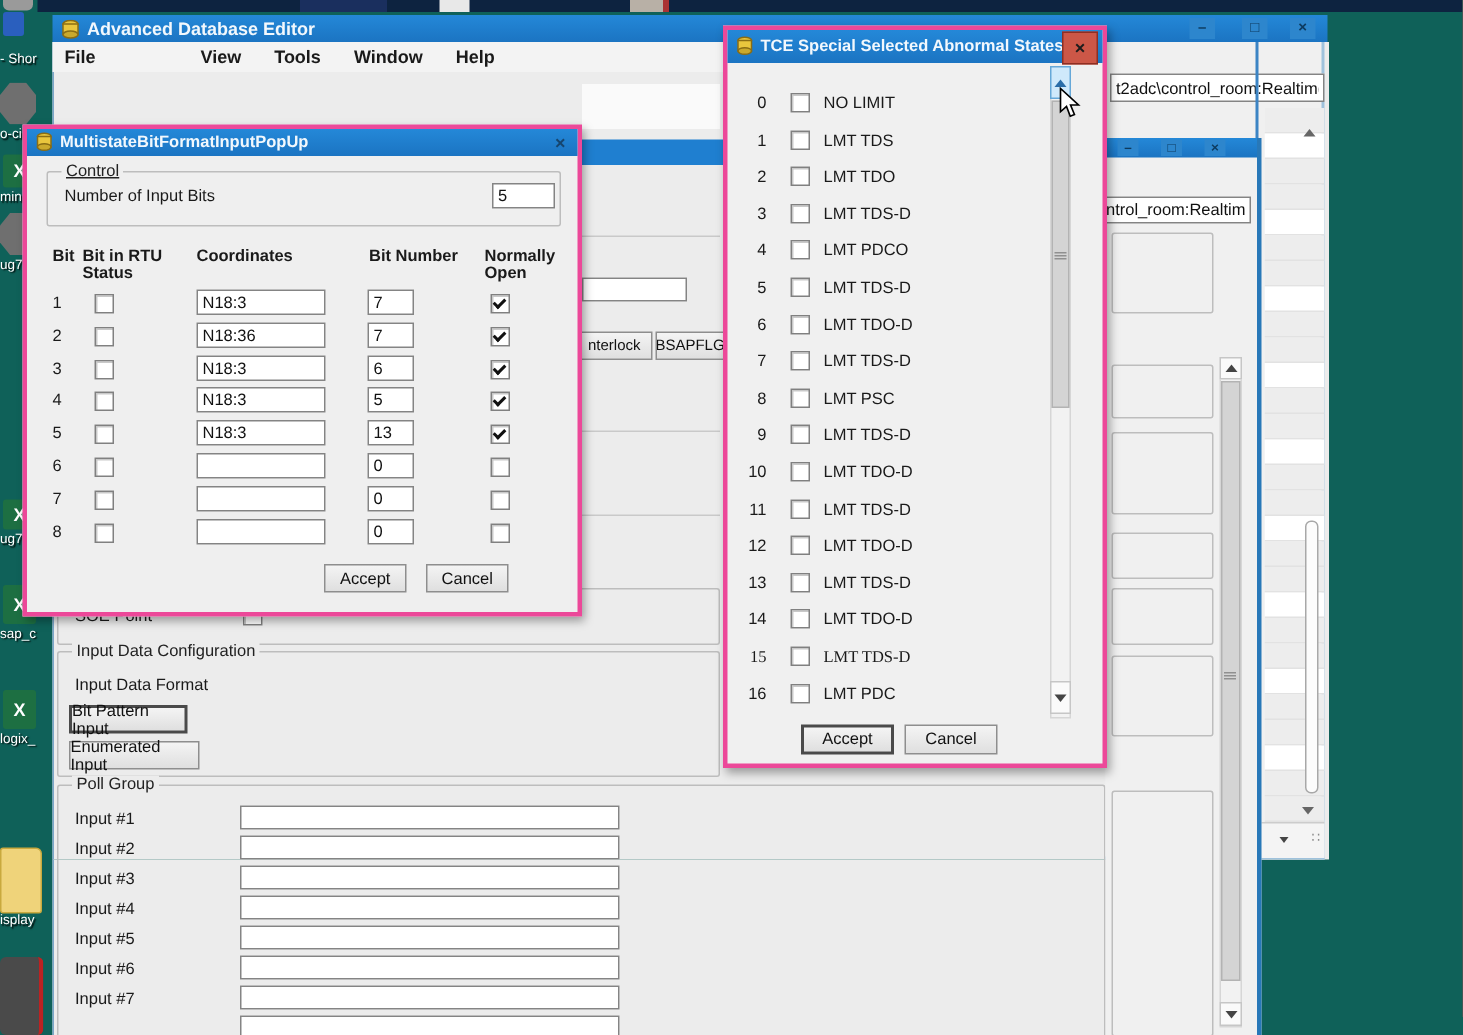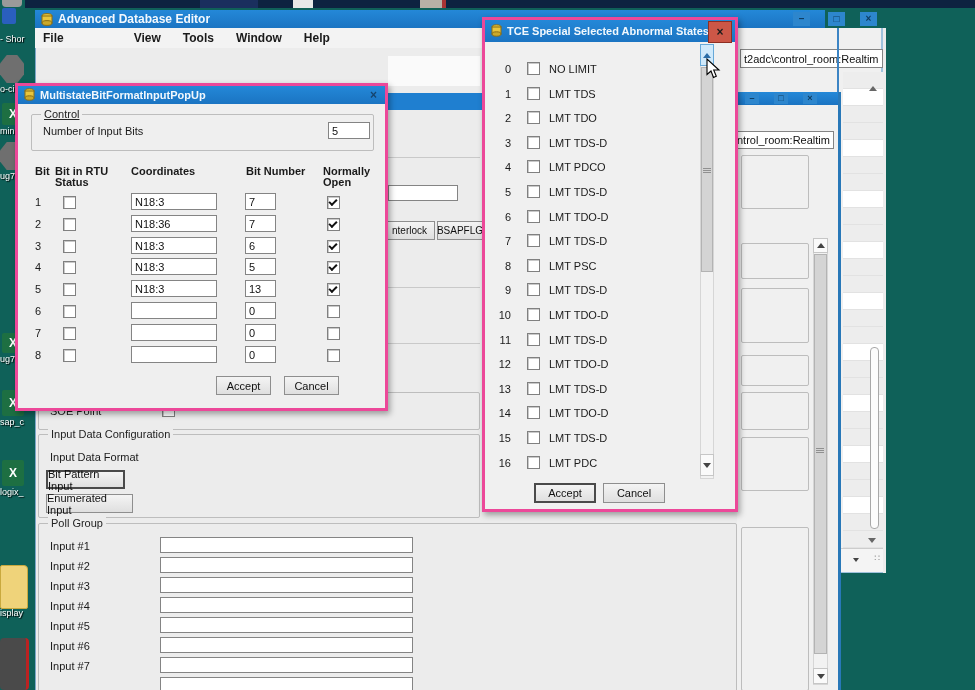--- a/index.html
+++ b/index.html
@@ -84,21 +84,21 @@
       <div class="abs icon-label" style="left: 0px; top: 346px;">ug7,</div>
       <div class="abs excel" style="left: 2px; top: 382px; width: 22px; height: 26px;">X</div>
       <div class="abs icon-label" style="left: 0px; top: 409px;">sap_c</div>
       <div class="abs excel" style="left: 2px; top: 452px; width: 22px; height: 26px;">X</div>
       <div class="abs icon-label" style="left: 0px; top: 479px;">logix_</div>
       <div class="abs folder" style="left: 0px; top: 557px; width: 26px; height: 42px;"></div>
       <div class="abs icon-label" style="left: 0px; top: 600px;">isplay</div>
       <div class="abs" style="left: 0px; top: 630px; width: 26px; height: 52px; background: rgb(74, 74, 74); border-radius: 4px; border-right: 3px solid rgb(187, 34, 34);"></div>
     </div>
 
-  <div class="abs titlebar" style="left:35px;top:10px;width:790px;height:18px;">
+  <div class="abs titlebar" style="left:35px;top:10px;width:850px;height:18px;">
     <span class="abs" style="left:6px;top:3px;">
       <svg width="12" height="13">
           <ellipse cx="6" cy="3" rx="5" ry="2.4" fill="#e9c63d" stroke="#8a6d14"></ellipse>
       <rect x="1" y="3" width="10" height="7" fill="#e9c63d" stroke="#8a6d14"></rect>
       <ellipse cx="6" cy="10" rx="5" ry="2.4" fill="#caa92c" stroke="#8a6d14"></ellipse>
         </svg>
     </span>
     <span class="lbl" style="margin-left:23px;font-size:12px;">Advanced Database Editor</span>
   </div>
   <div class="abs winbtn" style="left:793px;top:12px;width:17px;height:14px;">–</div>
@@ -316,21 +316,21 @@
         <div class="tce-row" style="left: 0px; top: 338px; width: 100%;">
           <div class="tce-idx" style="position: static;">13</div>
           <div class="cb tce-cb" style="position: relative;"></div>
           <div class="tce-lbl" style="position: static;">LMT TDS-D</div>
         </div>
         <div class="tce-row" style="left: 0px; top: 362px; width: 100%;">
           <div class="tce-idx" style="position: static;">14</div>
           <div class="cb tce-cb" style="position: relative;"></div>
           <div class="tce-lbl" style="position: static;">LMT TDO-D</div>
         </div>
-        <div class="tce-row" style="left: 0px; top: 387px; width: 100%;">
+        <div class="tce-row" style="left: 0px; top: 387px; width: 100%; font-family: Liberation Serif, serif;">
           <div class="tce-idx" style="position: static;">15</div>
           <div class="cb tce-cb" style="position: relative;"></div>
           <div class="tce-lbl" style="position: static;">LMT TDS-D</div>
         </div>
         <div class="tce-row" style="left: 0px; top: 412px; width: 100%;">
           <div class="tce-idx" style="position: static;">16</div>
           <div class="cb tce-cb" style="position: relative;"></div>
           <div class="tce-lbl" style="position: static;">LMT PDC</div>
         </div>
       </div>

